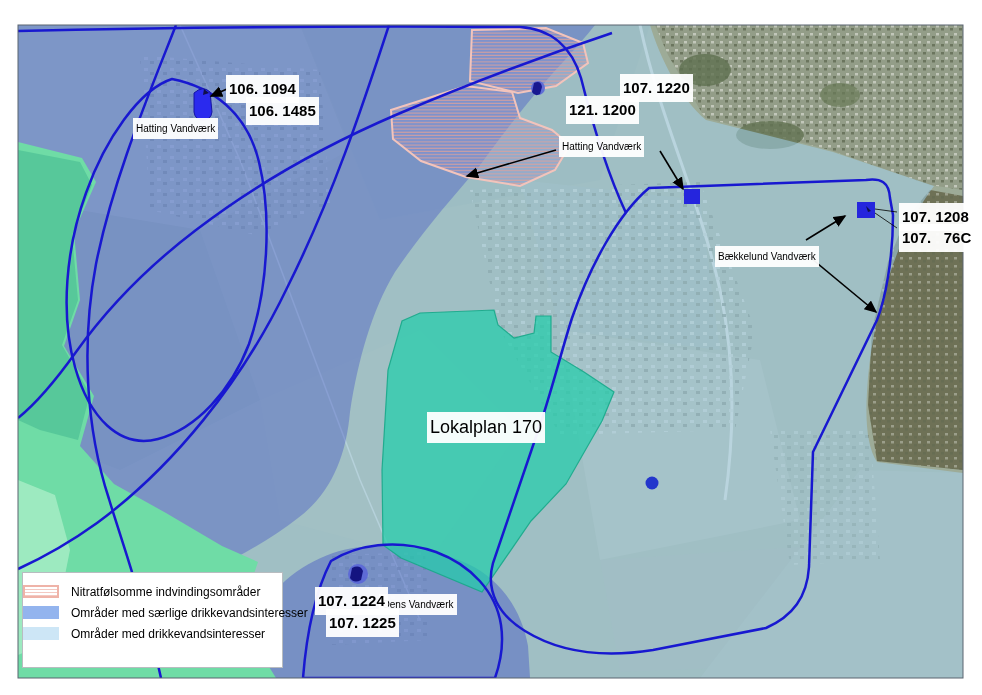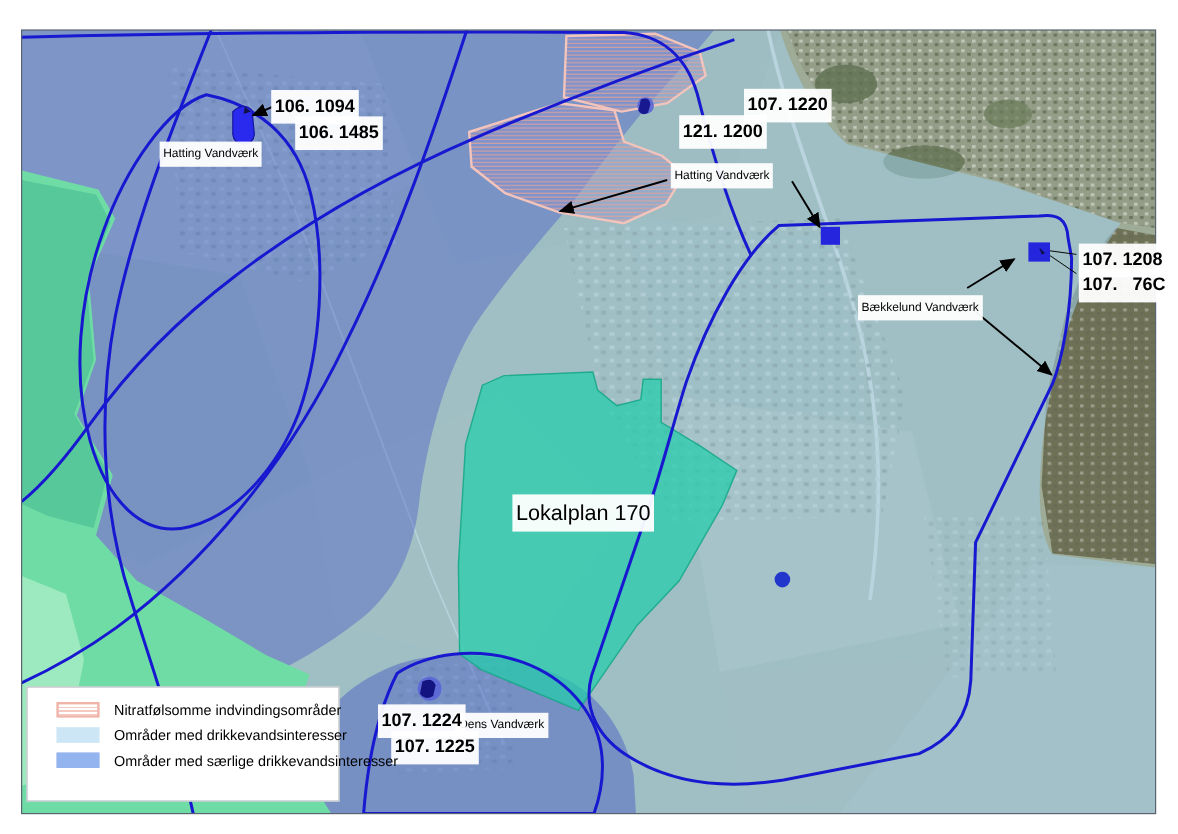--- a/index.html
+++ b/index.html
@@ -4,21 +4,21 @@
 <style>
   html,body{margin:0;padding:0;background:#ffffff;}
   .stage{position:relative;width:982px;height:695px;background:#ffffff;overflow:hidden;
          font-family:"Liberation Sans","DejaVu Sans",sans-serif;}
   .stage svg{position:absolute;left:0;top:0;}
   .lbl{position:absolute;background:rgba(255,255,255,0.95);color:#000;padding:4px 3px;
        line-height:1.3;white-space:pre;z-index:3;}
   .lbl-id{font-size:15px;font-weight:bold;z-index:4;}
   .lbl-name{font-size:10px;font-weight:normal;z-index:3;}
   .legend{position:absolute;left:22px;top:572px;width:261px;height:96px;background:#ffffff;
-          border:1px solid #b8bcc0;z-index:5;box-sizing:border-box;padding:8px 0 0 24px;}
+          border:1px solid #b8bcc0;z-index:5;box-sizing:border-box;padding:8px 0 0 0;}
   .legend-row{display:flex;align-items:center;height:21px;}
   .legend-swatch{width:36px;height:13px;margin-right:12px;flex:0 0 auto;box-sizing:border-box;}
   .sw-nitrate{border:2px solid #efb3a8;background:
      repeating-linear-gradient(to bottom,#ffffff 0,#ffffff 2px,#f3c9c2 2px,#f3c9c2 3px);}
   .sw-opland{border:3px solid #1c1c82;background:#ffffff;height:15px;}
   .sw-light{background:#cde6f6;}
   .sw-dark{background:#93b4ee;}
   .legend-label{font-size:12px;color:#000;white-space:nowrap;}
 </style>
 </head>
@@ -145,22 +145,22 @@
 <div class="lbl lbl-name" style="left:379px;top:594px;">Oens Vandværk</div>
 <div class="lbl lbl-id" style="left:315px;top:587px;">107. 1224</div>
 <div class="lbl lbl-id" style="left:326px;top:609px;">107. 1225</div>
 
 <div class="legend">
   <div class="legend-row">
     <div class="legend-swatch sw-nitrate"></div>
     <div class="legend-label">Nitratfølsomme indvindingsområder</div>
   </div>
   <div class="legend-row">
+    <div class="legend-swatch sw-dark"></div>
+    <div class="legend-label">Områder med særlige drikkevandsinteresser</div>
+  </div>
+  <div class="legend-row">
     <div class="legend-swatch sw-light"></div>
     <div class="legend-label">Områder med drikkevandsinteresser</div>
-  </div>
-  <div class="legend-row">
-    <div class="legend-swatch sw-dark"></div>
-    <div class="legend-label">Områder med særlige drikkevandsinteresser</div>
   </div>
 </div>
 
 </div>
 
 </body></html>

